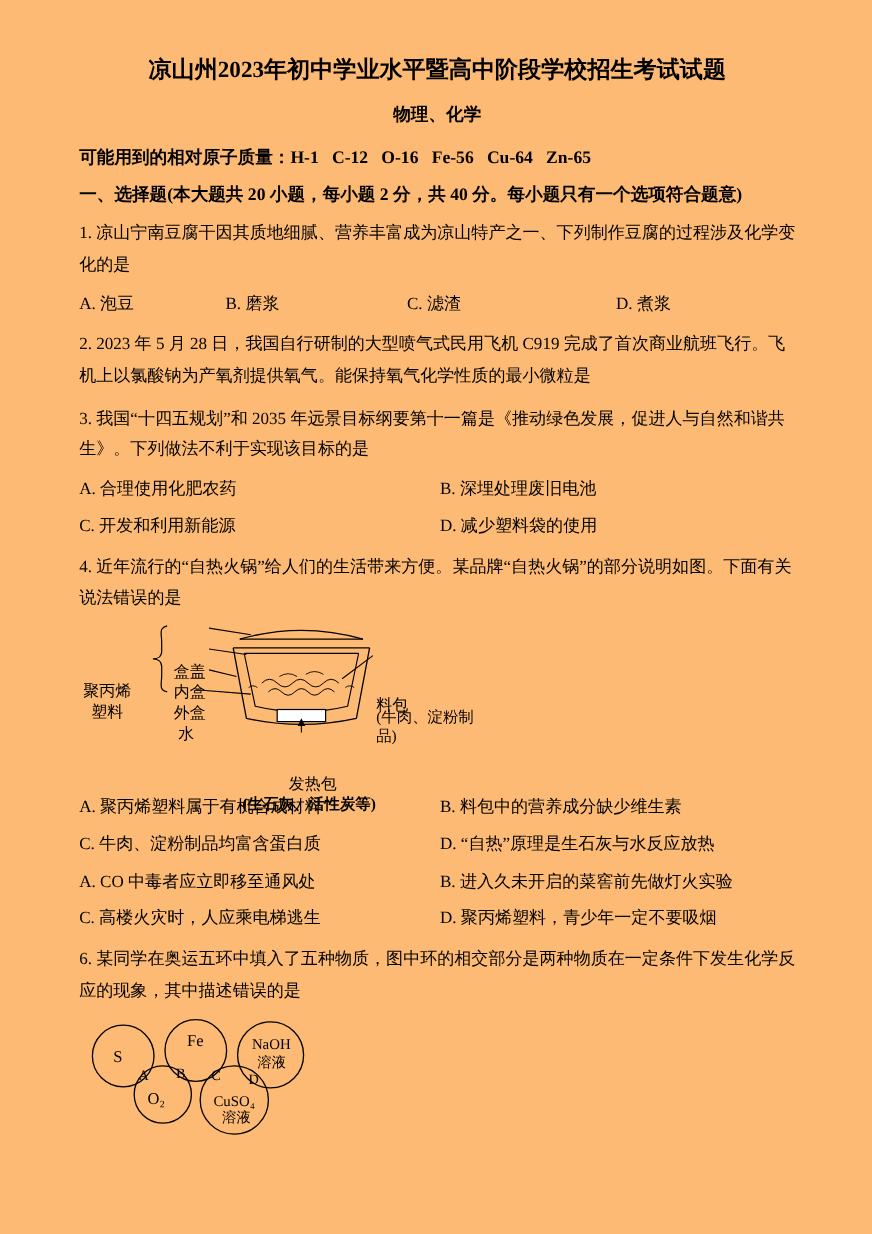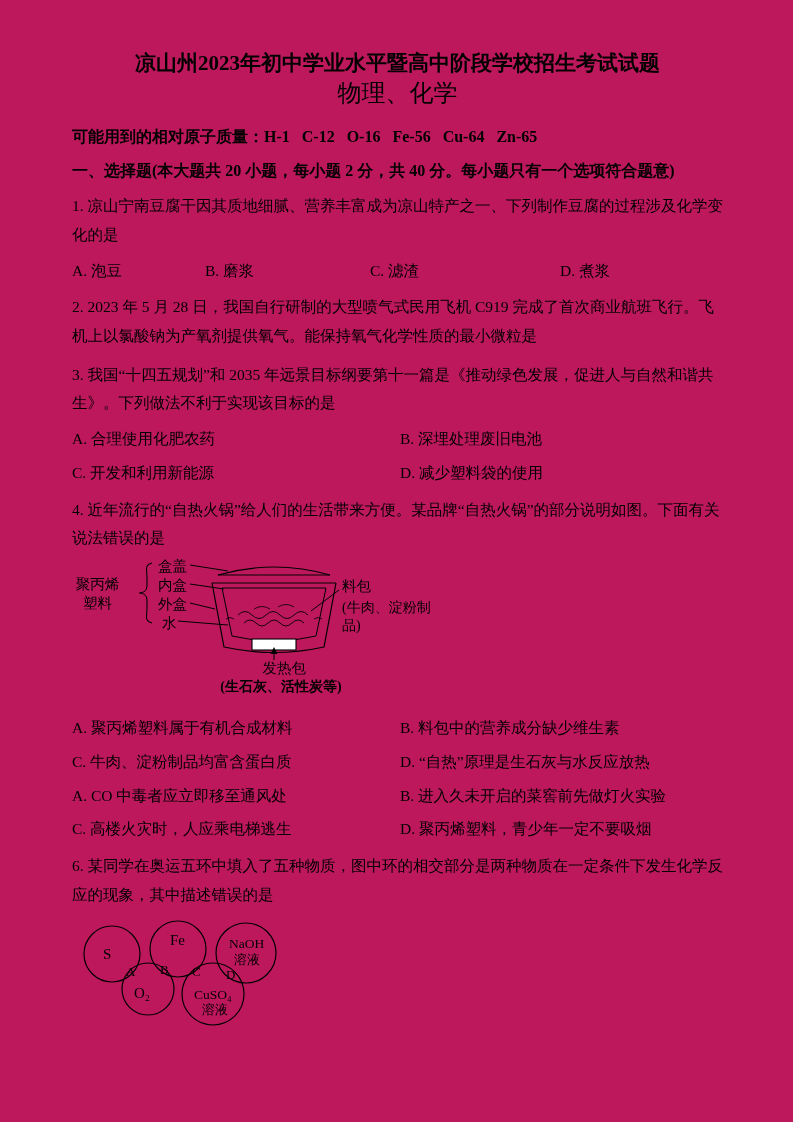--- a/index.html
+++ b/index.html
@@ -2,41 +2,41 @@
 <html><head>
 <meta charset="utf-8">
 <style>
   * { margin:0; padding:0; box-sizing:border-box; }
   html,body { background:#ffffff; }
   body {
     width:793px; height:1122px; margin:0 auto;
     font-family:"Liberation Serif","DejaVu Serif",serif;
     color:#000;
   }
-  .page { width:793px; height:1122px; padding:50px 70px 30px 72px; position:relative; background:#be185d; }
+  .page { width:793px; height:1122px; padding:50px 70px 30px 72px; position:relative; background:#fdba74; }
   .title { text-align:center; font-weight:bold; font-size:21px; line-height:1.3; }
-  .subtitle { text-align:center; font-weight:normal; font-size:24px; margin-top:0; }
+  .subtitle { text-align:center; font-weight:bold; font-size:16px; margin-top:17px; }
   .masses { font-weight:bold; font-size:16px; margin-top:18px; white-space:pre-wrap; }
   .section { font-weight:bold; font-size:16px; margin-top:13px; }
   .stem { font-size:15.5px; line-height:1.85; margin-top:10px; }
   .opts { display:flex; font-size:15.5px; margin-top:9px; line-height:1.6; }
   .opt { flex:0 0 auto; }
   .q1o .o0 { width:133px; } .q1o .o1 { width:165px; } .q1o .o2 { width:190px; }
   .q2o .o0 { width:163px; } .q2o .o1 { width:165px; } .q2o .o2 { width:165px; }
   .row2 .opt:first-child { width:328px; }
 
   
   .fig-hotpot { position:relative; width:380px; height:150px; margin:4px 0 0 2px; font-size:14.5px; }
-  .fig-hotpot .lbl { position:absolute; line-height:1.28; }
+  .fig-hotpot .lbl { position:absolute; line-height:1.28;margin-top:39px; }
   .lbl-material { left:0; top:18px; width:47px; text-align:center; }
   .lbl-lid   { left:84px; top:0; }
   .lbl-inner { left:84px; top:19px; }
   .lbl-outer { left:84px; top:38px; }
   .lbl-water { left:88px; top:57px; }
-  .lbl-pack  { left:268px; top:20px; }
+  .lbl-pack  { left:268px; top:31px;font-family:Liberation Mono, monospace; }
   .lbl-packnote { left:268px; top:42px; width:94px; font-size:14px; }
   .lbl-heat  { left:172px; top:102px; width:60px; text-align:right; }
   .lbl-heatnote { left:122px; top:121px; width:170px; text-align:center; font-weight:bold; font-size:14px; }
   .fig-hotpot svg { position:absolute; left:0; top:0; }
 
   
   .fig-rings { position:relative; width:260px; height:120px; margin:8px 0 0 4px; }
 </style>
 </head>
 <body>

